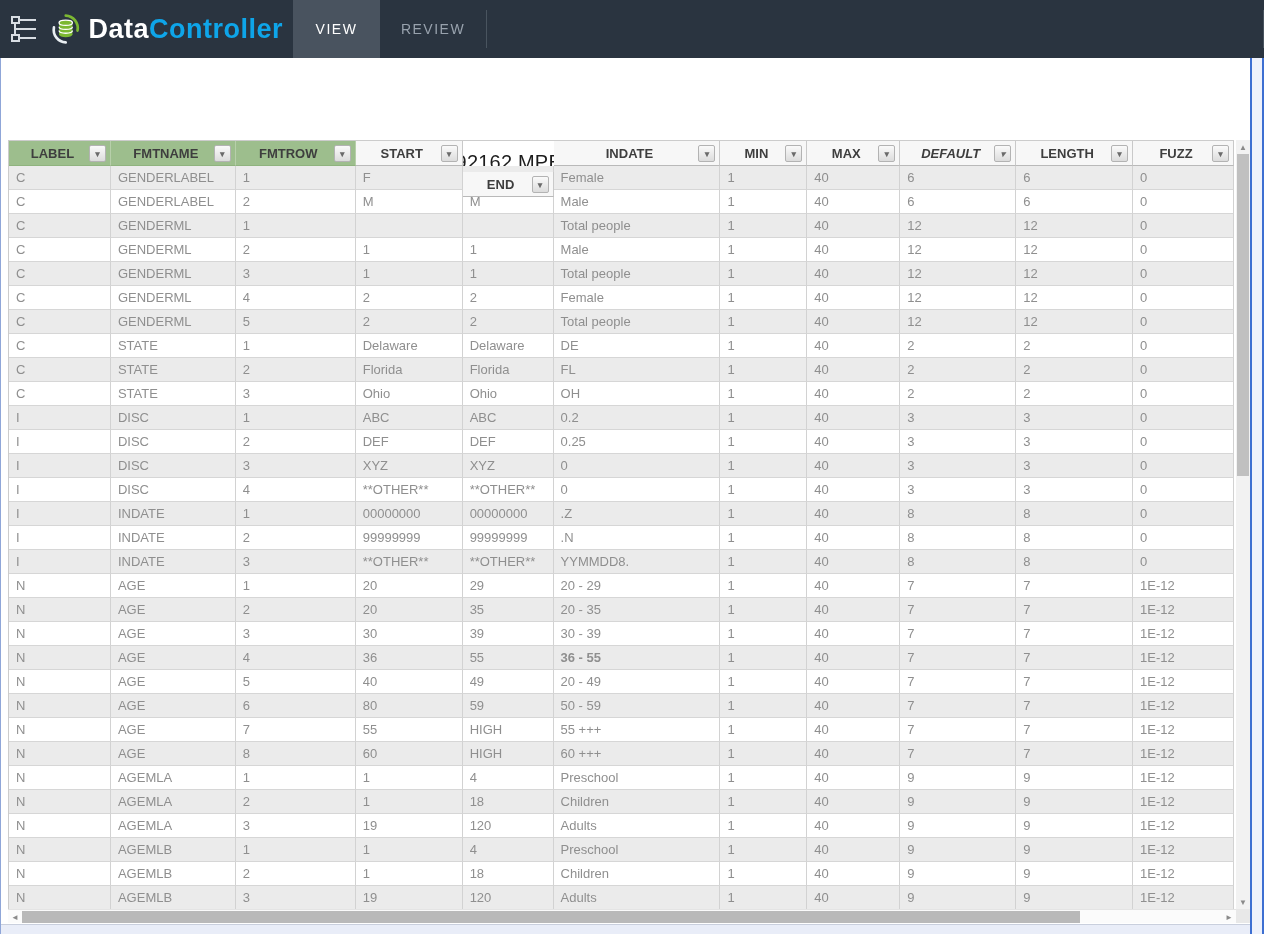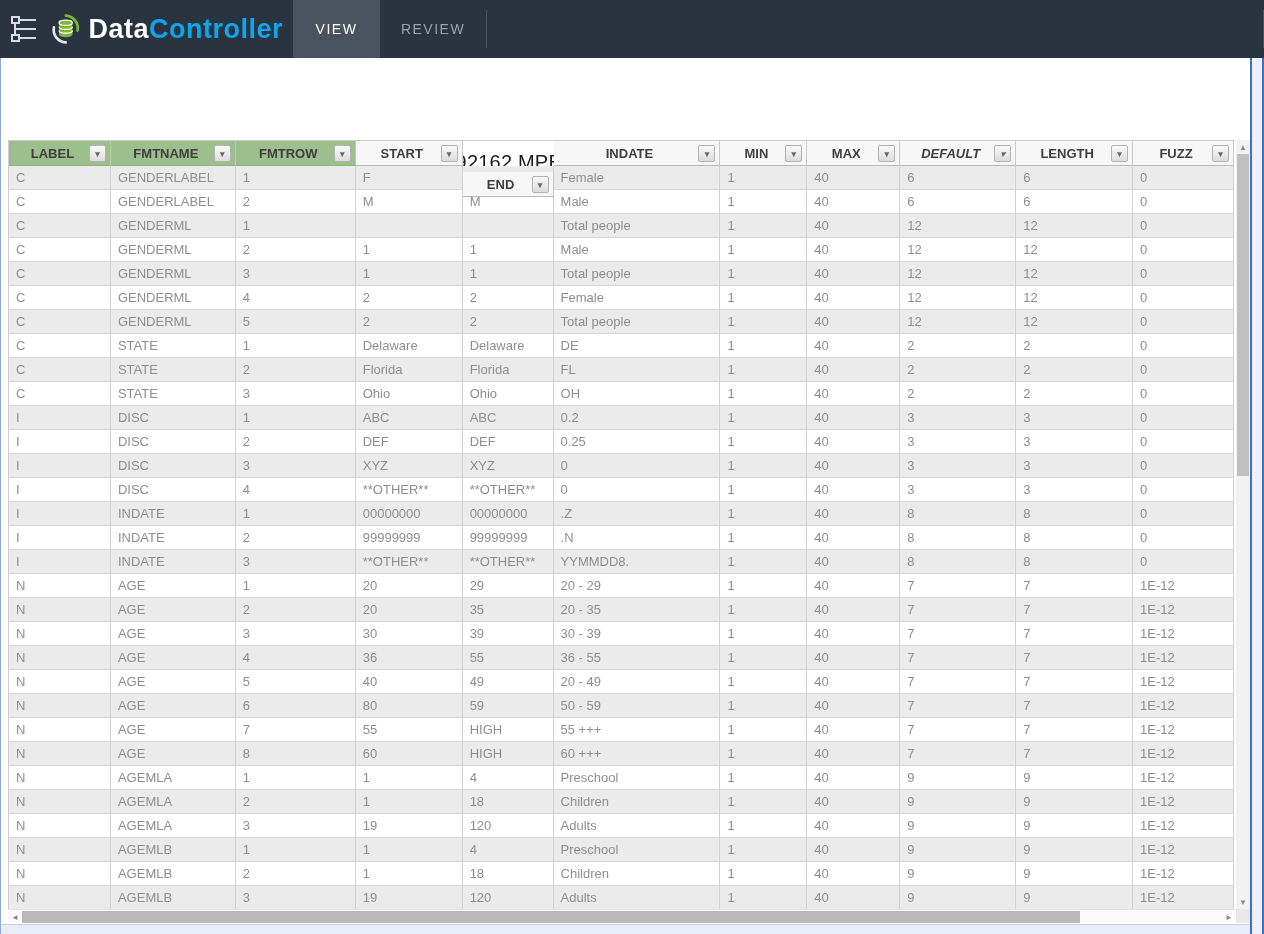--- a/index.html
+++ b/index.html
@@ -478,21 +478,21 @@
         <div class="tcell" style="width: 116px;">7</div>
         <div class="tcell" style="width: 117px;">7</div>
         <div class="tcell" style="width: 101px;">1E-12</div>
       </div>
       <div class="trow">
         <div class="tcell" style="width: 102px;">N</div>
         <div class="tcell" style="width: 125px;">AGE</div>
         <div class="tcell" style="width: 120px;">4</div>
         <div class="tcell" style="width: 107px;">36</div>
         <div class="tcell" style="width: 91px;">55</div>
-        <div class="tcell" style="width: 167px;">36 - 55</div>
+        <div class="tcell" style="width: 167px; font-weight: bold;">36 - 55</div>
         <div class="tcell" style="width: 87px;">1</div>
         <div class="tcell" style="width: 93px;">40</div>
         <div class="tcell" style="width: 116px;">7</div>
         <div class="tcell" style="width: 117px;">7</div>
         <div class="tcell" style="width: 101px;">1E-12</div>
       </div>
       <div class="trow">
         <div class="tcell" style="width: 102px;">N</div>
         <div class="tcell" style="width: 125px;">AGE</div>
         <div class="tcell" style="width: 120px;">5</div>

